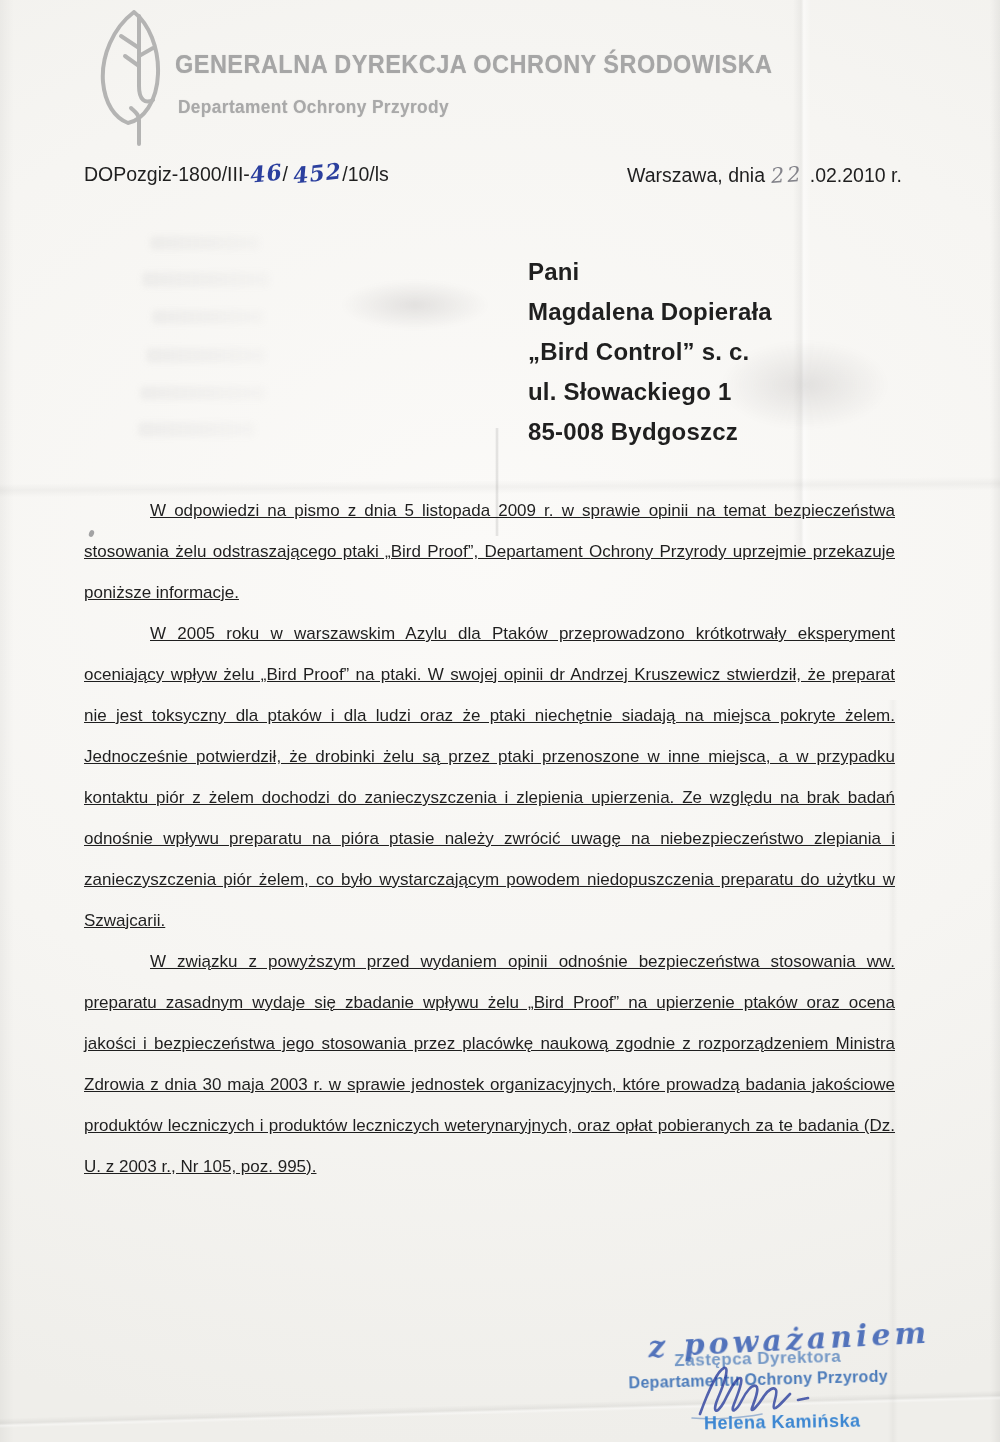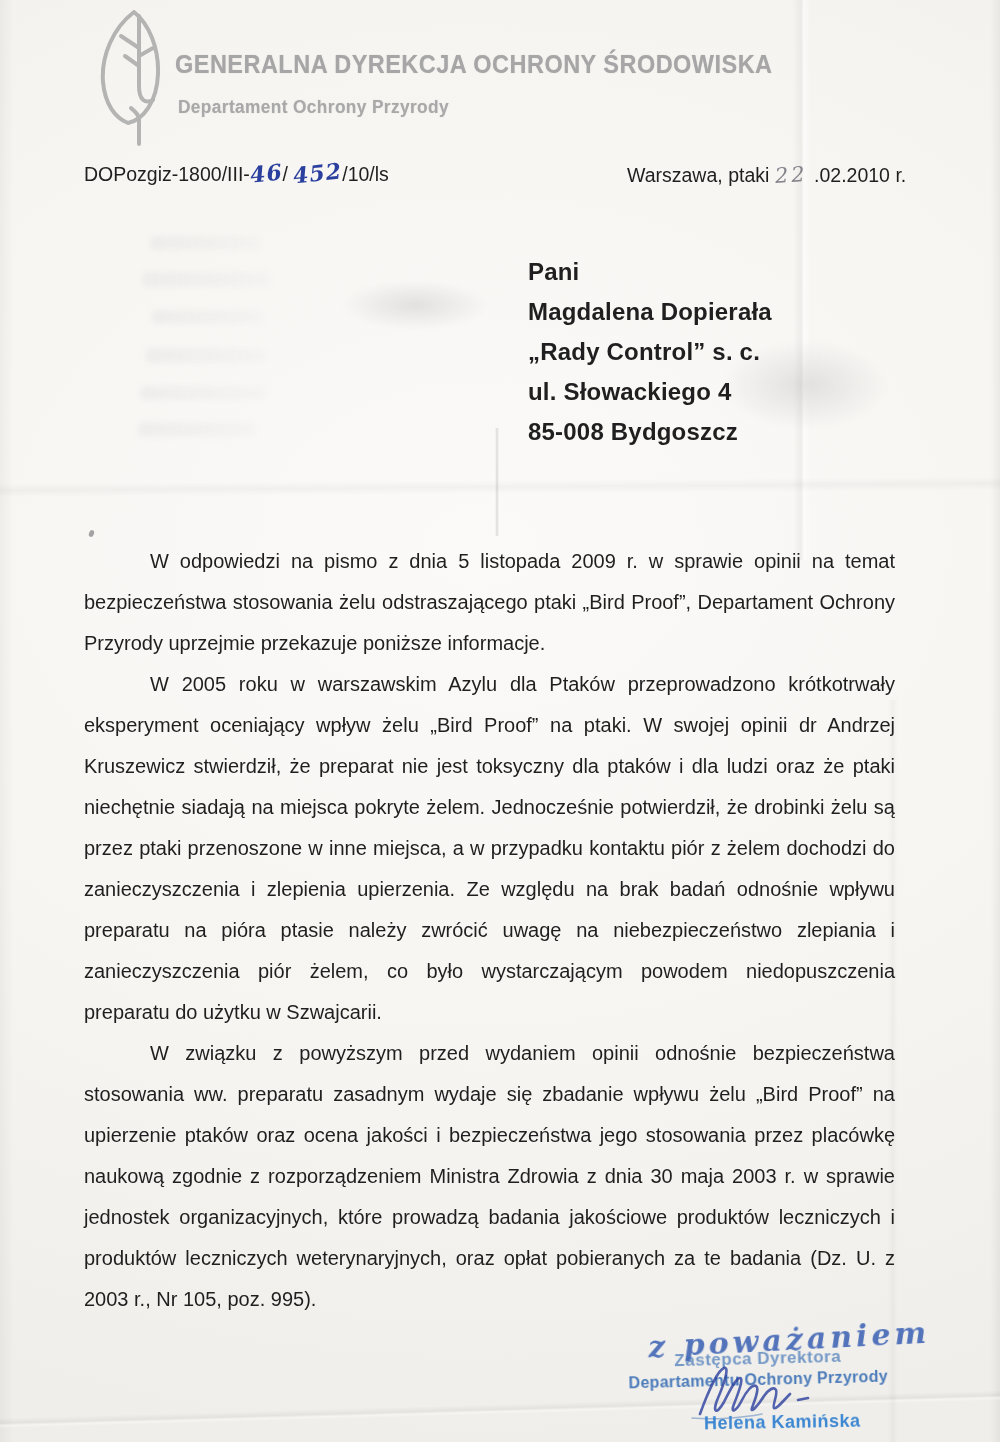--- a/index.html
+++ b/index.html
@@ -54,22 +54,22 @@
     color:#2b3f9e;font-size:22px;display:inline-block;transform:rotate(-6deg);letter-spacing:1px;}
   .hand-gray{font-family:"DejaVu Serif",serif;font-style:italic;
     color:#83838a;font-size:21px;display:inline-block;transform:rotate(-4deg);letter-spacing:3px;
     padding:0 6px;}
 
   
   .recipient{position:absolute;left:528px;top:252px;font-size:24px;font-weight:700;
     line-height:40px;letter-spacing:0.2px;}
 
   
-  .body-text{position:absolute;left:84px;top:541px;width:811px;
-    font-size:20px;line-height:41px;text-align:justify;}
+  .body-text{position:absolute;left:84px;top:490px;width:811px;
+    font-size:17px;line-height:41px;text-align:justify;text-decoration:underline;}
   .body-text p{margin:0;text-indent:66px;}
   .pre-mark{position:absolute;left:89px;top:530px;width:5px;height:7px;border-radius:50%;
     background:#8d8d90;opacity:.8;transform:rotate(20deg);}
 
   
   .closing-hand{position:absolute;left:648px;top:1322px;
     font-family:"DejaVu Serif",serif;font-style:italic;font-weight:700;
     color:#2c55b0;font-size:30px;letter-spacing:4px;
     transform:rotate(-3deg);opacity:0.8;filter:blur(0.4px);white-space:nowrap;}
   .stamp{position:absolute;left:618px;top:1349px;width:280px;text-align:center;
@@ -116,28 +116,28 @@
     </svg>
   </div>
   <div class="org-name">GENERALNA DYREKCJA OCHRONY ŚRODOWISKA</div>
   <div class="department">Departament Ochrony Przyrody</div>
 
   <div class="ref-line">
     <span>DOPozgiz-1800/III-</span><span class="hand-blue">46</span><span>/</span> <span class="hand-blue">452</span><span>/10/ls</span>
   </div>
 
   <div class="date-line">
-    <span>Warszawa, ptaki</span><span class="hand-gray">22</span><span>.02.2010 r.</span>
+    <span>Warszawa, dnia</span><span class="hand-gray">22</span><span>.02.2010 r.</span>
   </div>
 
   <div class="recipient">
     <div>Pani</div>
     <div>Magdalena Dopierała</div>
-    <div>„Rady Control” s. c.</div>
-    <div>ul. Słowackiego 4</div>
+    <div>„Bird Control” s. c.</div>
+    <div>ul. Słowackiego 1</div>
     <div>85-008 Bydgoszcz</div>
   </div>
 
   <div class="pre-mark"></div>
 
   <div class="body-text">
     <p>W odpowiedzi na pismo z dnia 5 listopada 2009 r. w sprawie opinii na temat bezpieczeństwa stosowania żelu odstraszającego ptaki „Bird Proof”, Departament Ochrony Przyrody uprzejmie przekazuje poniższe informacje.</p>
     <p>W 2005 roku w warszawskim Azylu dla Ptaków przeprowadzono krótkotrwały eksperyment oceniający wpływ żelu „Bird Proof” na ptaki. W swojej opinii dr Andrzej Kruszewicz stwierdził, że preparat nie jest toksyczny dla ptaków i dla ludzi oraz że ptaki niechętnie siadają na miejsca pokryte żelem. Jednocześnie potwierdził, że drobinki żelu są przez ptaki przenoszone w inne miejsca, a w przypadku kontaktu piór z żelem dochodzi do zanieczyszczenia i zlepienia upierzenia. Ze względu na brak badań odnośnie wpływu preparatu na pióra ptasie należy zwrócić uwagę na niebezpieczeństwo zlepiania i zanieczyszczenia piór żelem, co było wystarczającym powodem niedopuszczenia preparatu do użytku w Szwajcarii.</p>
     <p>W związku z powyższym przed wydaniem opinii odnośnie bezpieczeństwa stosowania ww. preparatu zasadnym wydaje się zbadanie wpływu żelu „Bird Proof” na upierzenie ptaków oraz ocena jakości i bezpieczeństwa jego stosowania przez placówkę naukową zgodnie z rozporządzeniem Ministra Zdrowia z dnia 30 maja 2003 r. w sprawie jednostek organizacyjnych, które prowadzą badania jakościowe produktów leczniczych i produktów leczniczych weterynaryjnych, oraz opłat pobieranych za te badania (Dz. U. z 2003 r., Nr 105, poz. 995).</p>
   </div>

